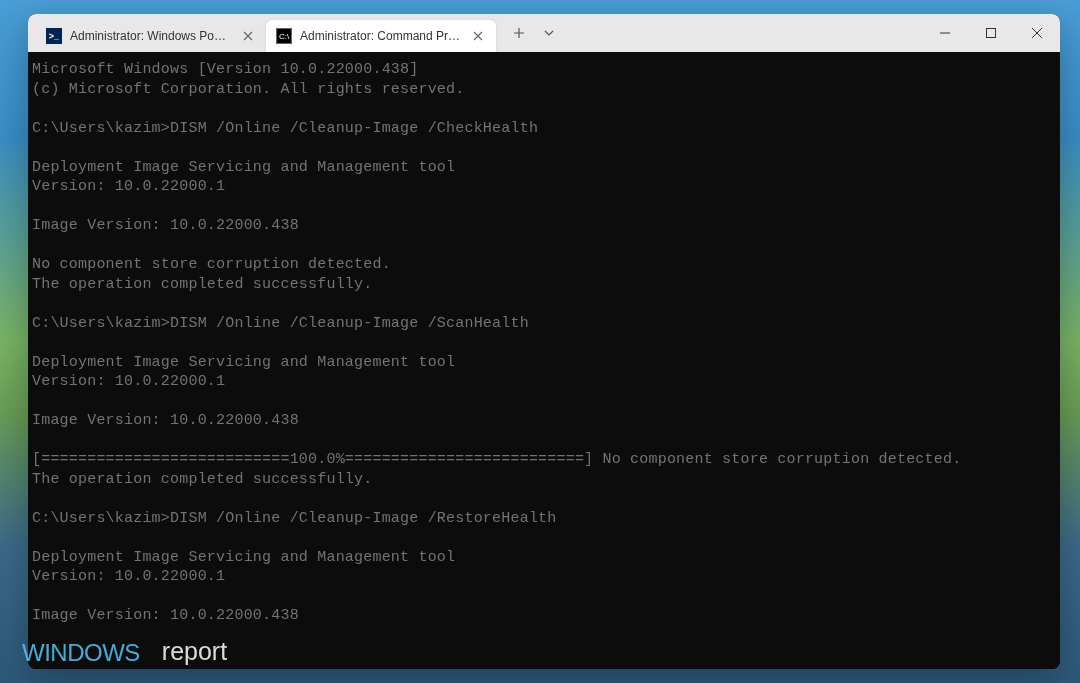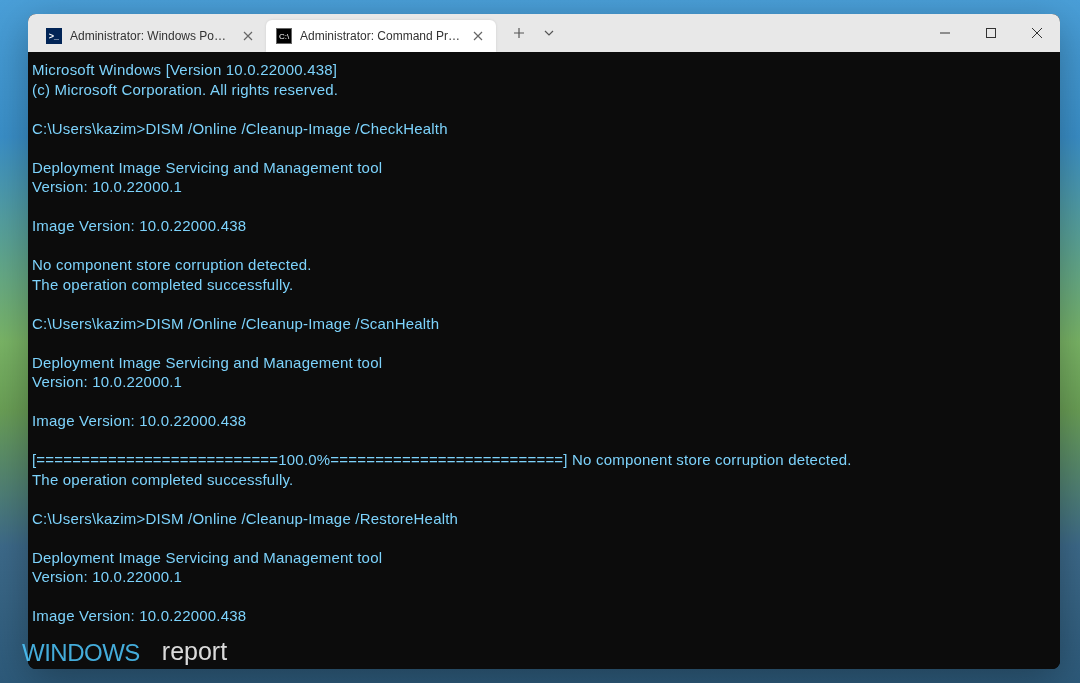--- a/index.html
+++ b/index.html
@@ -144,22 +144,22 @@
       height: 100%;
       display: flex;
       align-items: center;
       justify-content: center;
       cursor: pointer;
       color: #333;
     }
 
     .terminal {
       background: #0c0c0c;
-      color: #7dd3fc;
-      font-family: Liberation Sans, sans-serif;
+      color: #737373;
+      font-family: Liberation Mono, monospace;
       font-size: 15px;
       line-height: 19.5px;
       padding: 8px 4px;
       height: calc(100% - 38px);
       overflow: hidden;
       white-space: pre;
       letter-spacing: 0.2px;
     }
 
     .watermark {

